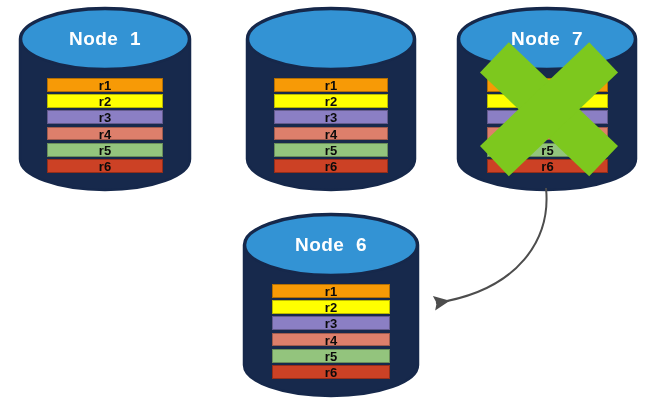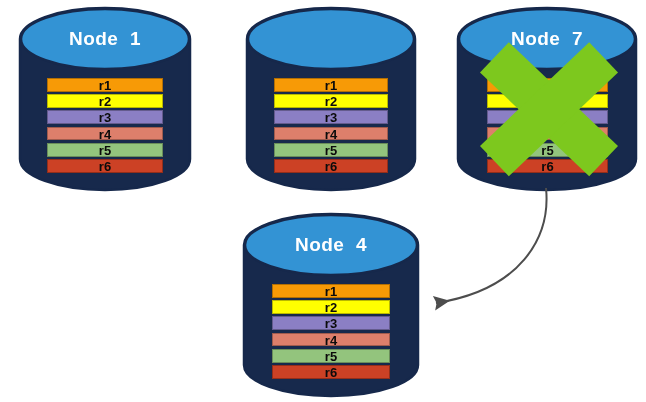--- a/index.html
+++ b/index.html
@@ -156,21 +156,21 @@
       <svg class="xmark" width="182" height="186">
         <polygon points="23.98447376212547,66.53423814513108 133.18447376212546,170.27423814513108 162.01552623787452,139.9257618548689 52.81552623787452,36.18576185486892" fill="#7DC81E"></polygon>
         <polygon points="133.18447376212546,36.18576185486892 23.98447376212547,139.9257618548689 52.81552623787452,170.27423814513108 162.01552623787452,66.53423814513108" fill="#7DC81E"></polygon>
       </svg>
     </div>
     <div class="node" style="left: 242px; top: 212px; width: 178px; height: 186px;">
       <svg width="178" height="186">
         <path d="M2,33 A87,31 0 0 1 176,33 L176,153 A87,31 0 0 1 2,153 Z" fill="#17294C" stroke="#16284B" stroke-width="2.5"></path>
         <ellipse cx="89" cy="33" rx="86" ry="30" fill="#3393D4" stroke="#16284B" stroke-width="2.5"></ellipse>
       </svg>
-      <div class="node-title" style="top: 22px; font-size: 19px;">Node  4</div>
+      <div class="node-title" style="top: 22px; font-size: 19px;">Node  6</div>
       <div class="rows">
         <div class="row" style="background: rgb(247, 154, 6); left: 30px; top: 72px; width: 118px; height: 13.7417px; font-size: 13px;">
           <span>r1</span>
         </div>
         <div class="row" style="background: rgb(255, 255, 0); left: 30px; top: 88.2417px; width: 118px; height: 13.7417px; font-size: 13px;">
           <span>r2</span>
         </div>
         <div class="row" style="background: rgb(139, 127, 196); left: 30px; top: 104.483px; width: 118px; height: 13.7417px; font-size: 13px;">
           <span>r3</span>
         </div>

